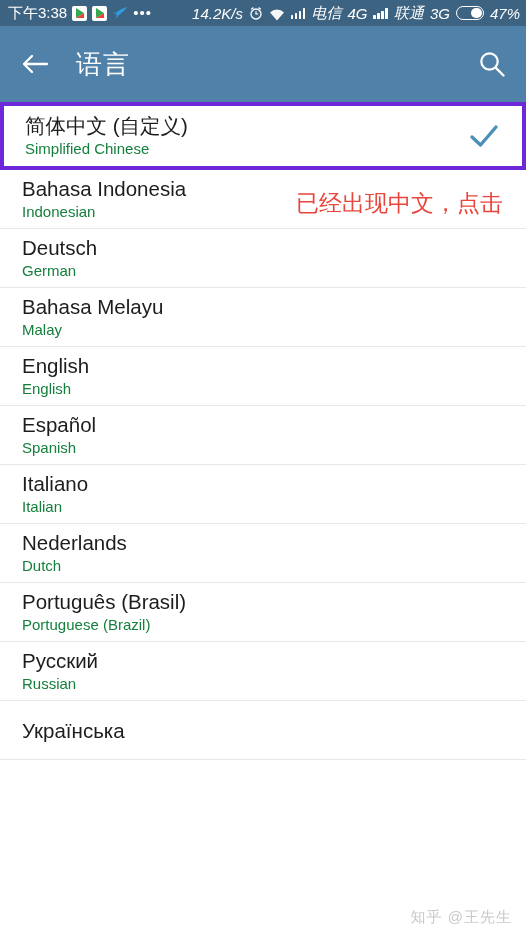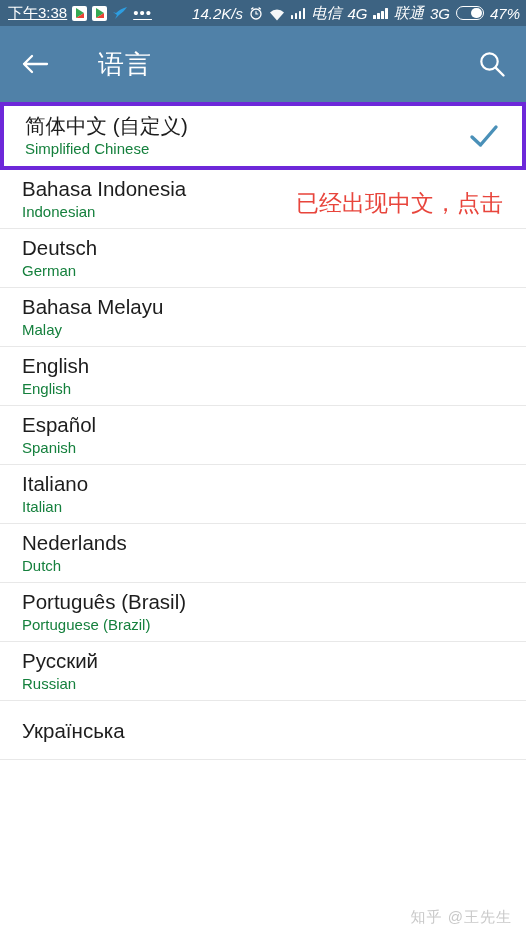--- a/index.html
+++ b/index.html
@@ -25,21 +25,20 @@
     font-size: 15px;
     padding: 0 6px 0 8px;
     box-sizing: border-box;
     white-space: nowrap;
     letter-spacing: 0px;
   }
   .sb-left {
     display: flex;
     align-items: center;
     gap: 5px;
-    text-decoration: underline;
   }
   .sb-right {
     display: flex;
     align-items: center;
     gap: 6px;
     margin-left: auto;
     font-style: italic;
   }
   .sb-clock { font-size: 15px; }
   .sb-text { font-size: 15px; }
@@ -105,21 +104,21 @@
     display: flex;
     align-items: center;
     padding: 0 20px;
     box-sizing: border-box;
     position: relative;
   }
   .back-arrow { width: 30px; height: 30px; flex: none; cursor: pointer; }
   .appbar-title {
     color: #ffffff;
     font-size: 26px;
-    margin-left: 48px;
+    margin-left: 26px;
     font-weight: 400;
     letter-spacing: 1px;
   }
   .search-btn {
     margin-left: auto;
     width: 28px; height: 28px;
     flex: none;
     cursor: pointer;
   }
 

